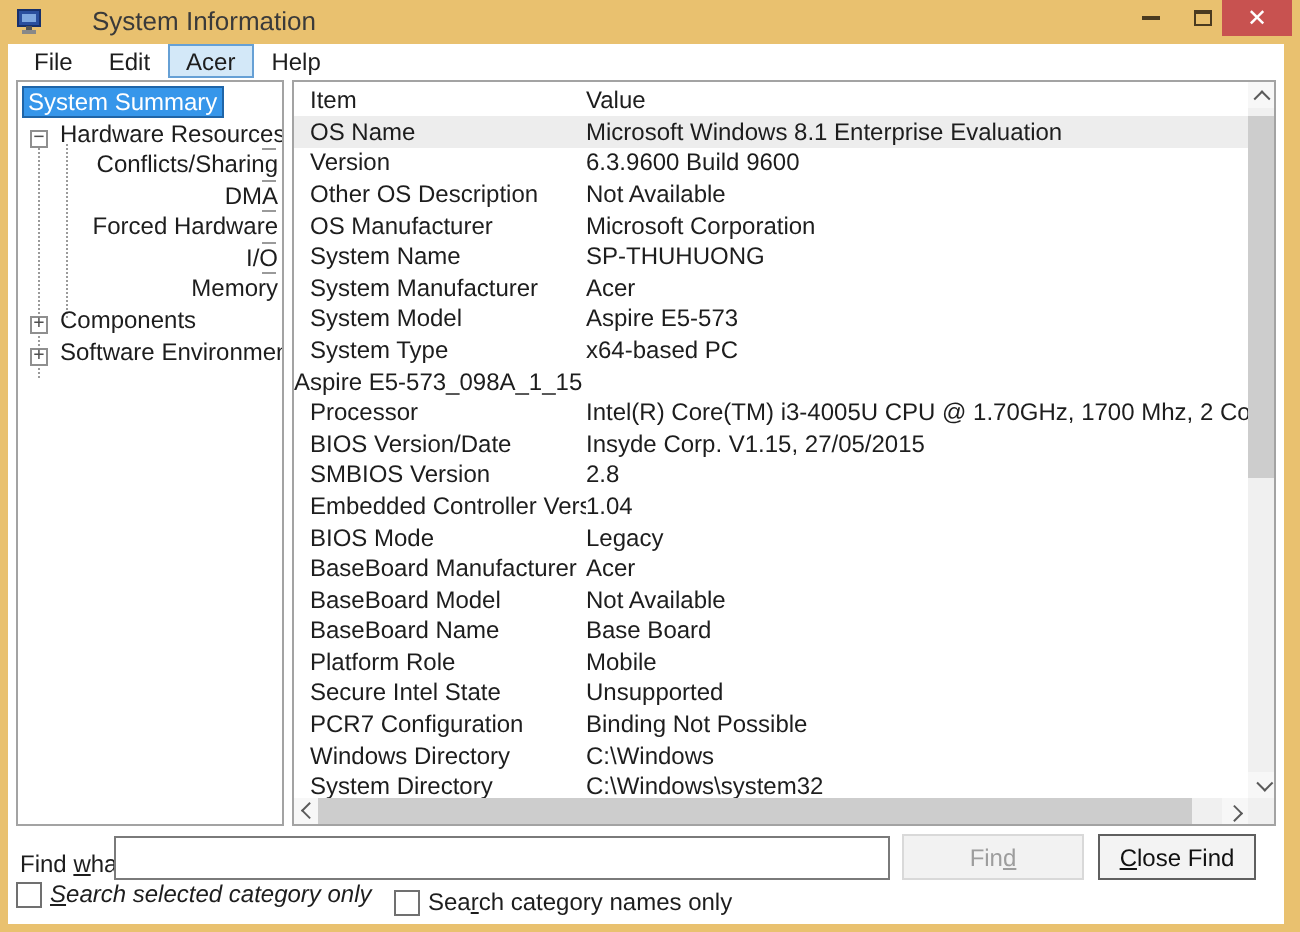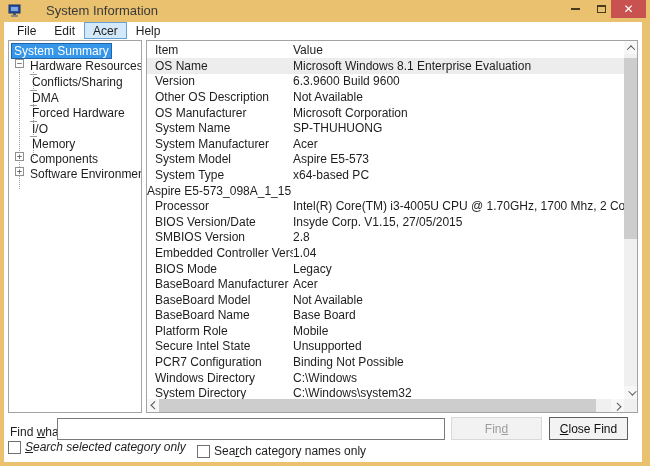--- a/index.html
+++ b/index.html
@@ -25,21 +25,21 @@
   
   .client { position:absolute; left:4px; top:22px; width:638px; height:440px; background:#fff; }
   .menubar { position:absolute; left:0; top:0; width:100%; height:17px; background:#fff;
     display:flex; align-items:flex-end; padding-left:4px; }
   .menu-item { padding:1px 8px 0 8px; display:flex; align-items:center; border:1px solid transparent; }
   .menu-item.hl { background:#d3e8f8; border:1px solid #66a0d5; }
   
   .tree-panel { position:absolute; left:4px; top:18px; width:134px; height:373px;
     background:#fff; border:1px solid #a3a3a3; overflow:hidden; }
   .tree { position:relative; padding-top:2px; }
-  .tree-row { position:relative; height:15.5px; display:flex; align-items:flex-start;
+  .tree-row { position:relative; height:15.5px; display:flex; align-items:flex-end;
     white-space:nowrap; }
   .tree-row .lbl { padding:0 2px; }
   .tree-row.sel .lbl { background:#3696ea; color:#fff; border:1px solid #1f65a8; }
   .tbox { width:9px; height:9px; border:1px solid #8f8f8f; background:#fff; color:#505050;
     font-size:9px; line-height:7px; text-align:center; margin-right:4px; flex:0 0 auto;
     font-family:"DejaVu Sans Mono",monospace; }
   .tdash { width:7px; height:1px; background:#9a9a9a; margin-right:3px; flex:0 0 auto; }
   .lv0 { padding-left:2px; } .lv1 { padding-left:6px; } .lv2 { padding-left:21px;flex-direction:column; }
   .vline { position:absolute; width:1px;
     background-image:linear-gradient(#9a9a9a 50%, transparent 50%);

